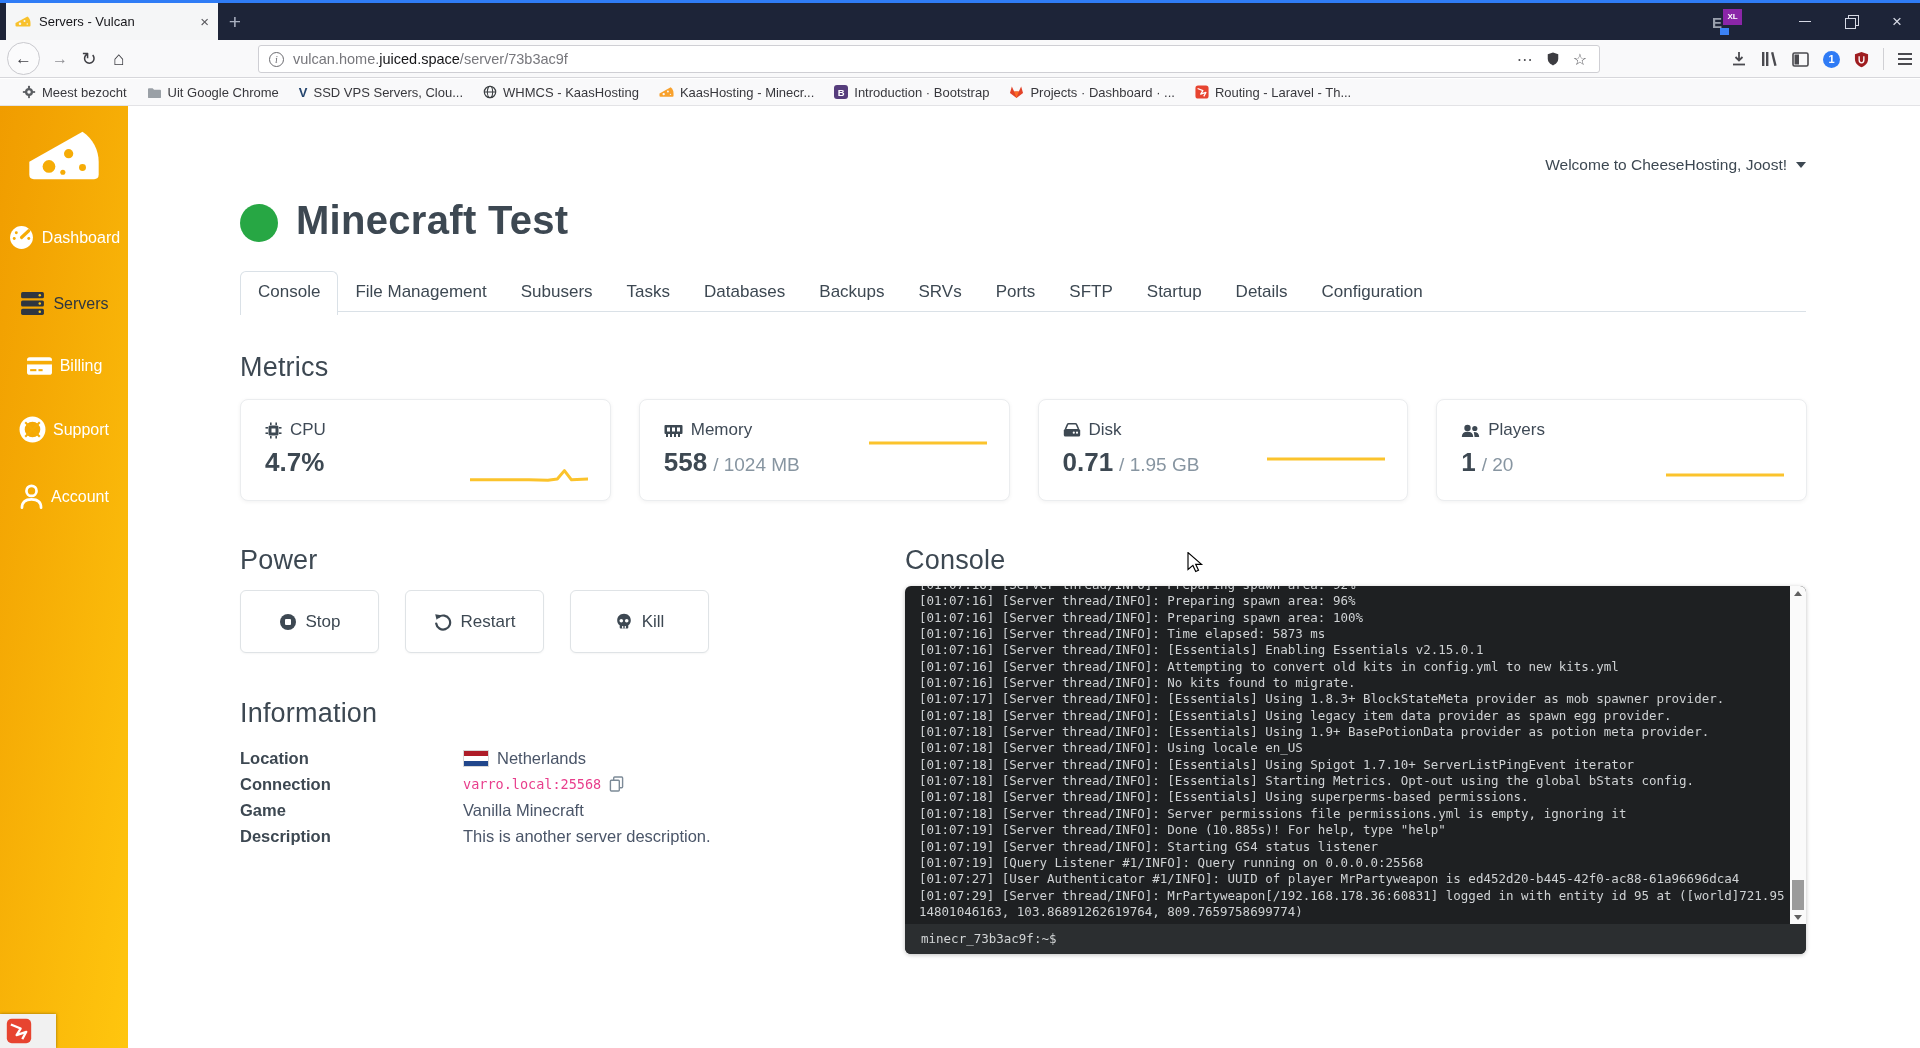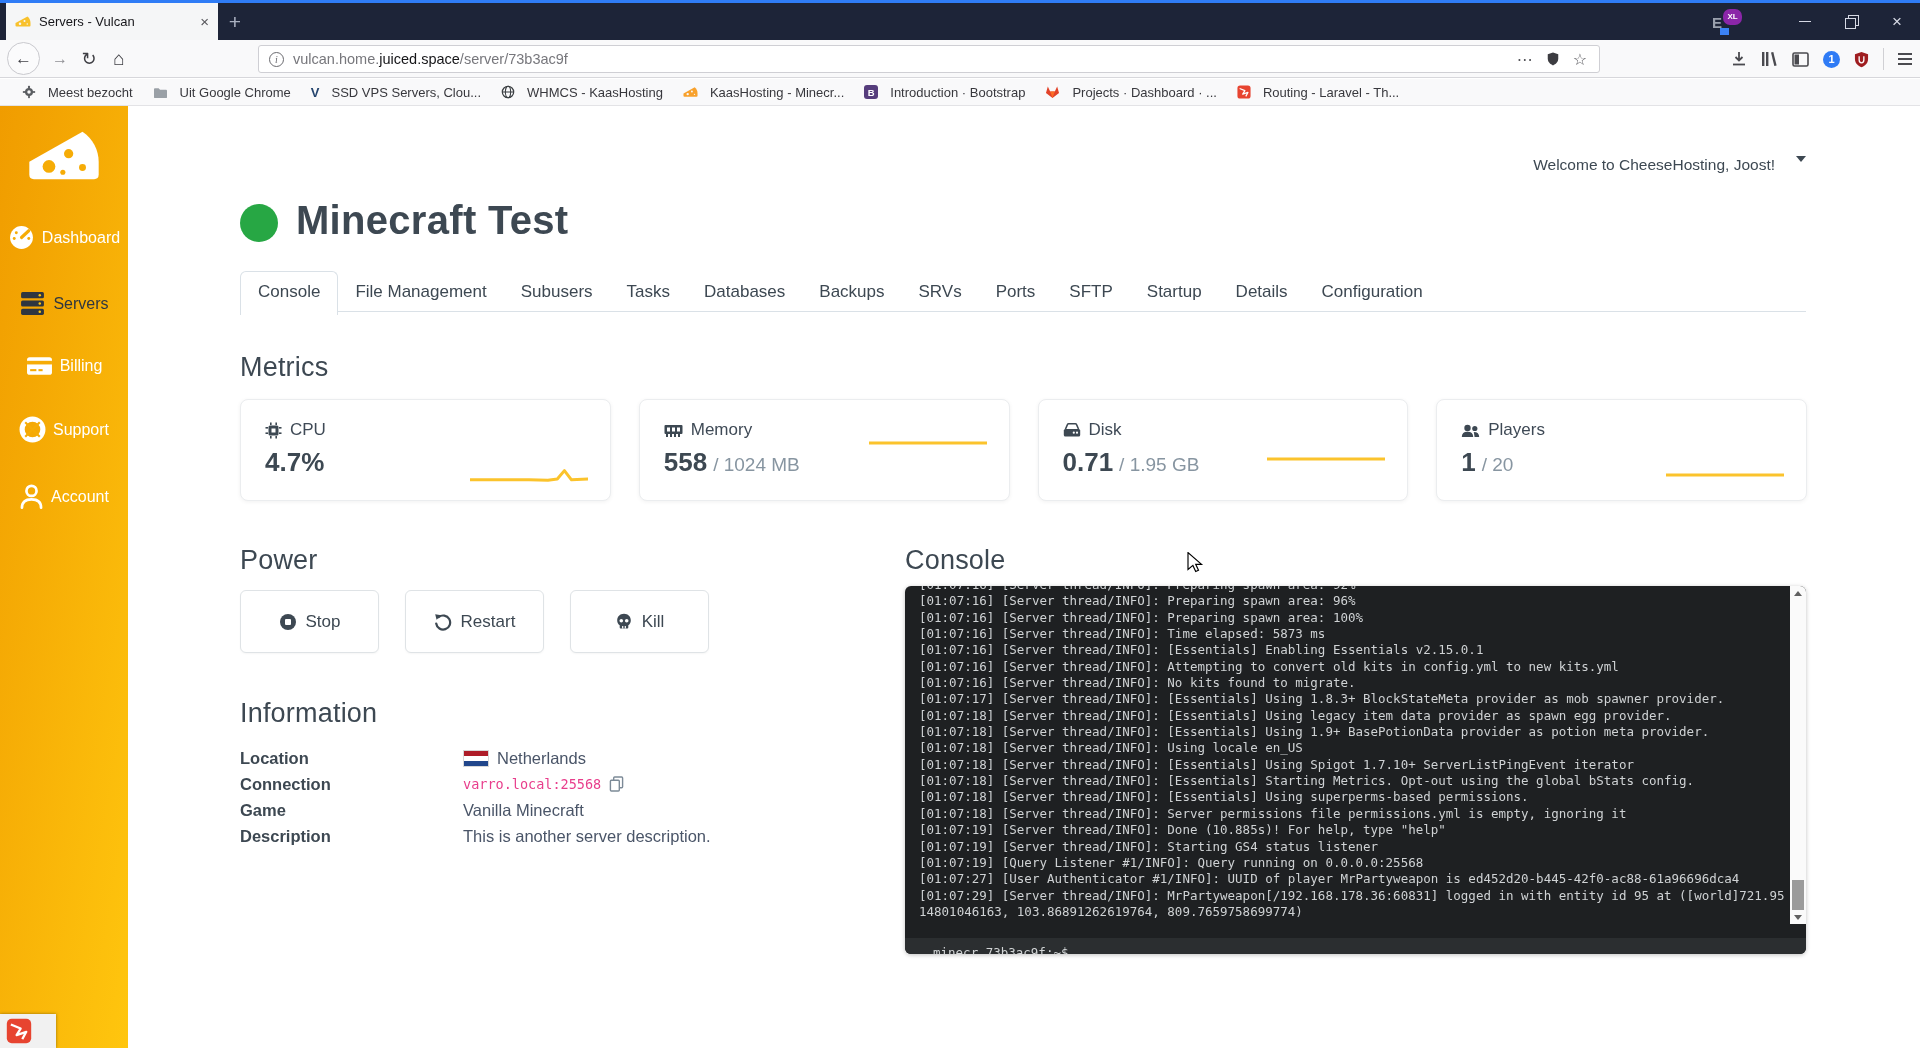--- a/index.html
+++ b/index.html
@@ -9,21 +9,21 @@
 
   
   .accent-line { position:absolute; top:0; left:0; right:0; height:3px; background:#2f7cf6; }
   .titlebar { position:absolute; top:3px; left:0; right:0; height:37px; background:#1d2438; display:flex; align-items:stretch; }
   .btab { position:relative; margin-left:6px; width:212px; background:#f5f6f7; display:flex; align-items:center; padding:0 9px; gap:8px; }
   .btab-title { flex:1; font-size:13px; color:#16161a; white-space:nowrap; overflow:hidden; }
   .btab-close { font-size:15px; color:#57575c; cursor:default; }
   .newtab { width:34px; display:flex; align-items:center; justify-content:center; color:#aab0c0; font-size:21px; font-weight:300; }
   .ext-icon { position:absolute; left:1712px; top:6px; width:30px; height:26px; }
   .ext-e { position:absolute; left:0; top:5px; font-size:15px; font-weight:700; color:#9aa0ad; }
-  .ext-xl { position:absolute; right:0; top:0; width:19px; height:16px; background:#8b26a8; color:#fff; font-size:8px; font-weight:700; text-align:center; line-height:16px;border-radius:7px; }
+  .ext-xl { position:absolute; right:0; top:0; width:19px; height:16px; background:#8b26a8; color:#fff; font-size:8px; font-weight:700; text-align:center; line-height:16px; }
   .ext-blue { position:absolute; left:8px; bottom:0; width:9px; height:7px; background:#3b82f6; }
   .winbtns { position:absolute; right:0; top:0; height:37px; display:flex; }
   .winbtn { width:46px; display:flex; align-items:center; justify-content:center; color:#d6d9e4; }
   .min-glyph { width:12px; height:1.5px; background:#d6d9e4; }
   .restore-glyph { position:relative; width:10px; height:10px; }
   .restore-glyph::before { content:""; position:absolute; left:2px; top:-2px; width:9px; height:9px; border:1.2px solid #d6d9e4; }
   .restore-glyph::after { content:""; position:absolute; left:-1px; top:1px; width:9px; height:9px; border:1.2px solid #d6d9e4; background:#1d2438; }
   .close-glyph { font-size:17px; line-height:17px; }
 
   .navbar { position:absolute; top:40px; left:0; right:0; height:38px; background:#f9f9fa; border-bottom:1px solid #d7d7db; }
@@ -34,32 +34,32 @@
   .url-prefix,.url-path { color:#77777c; }
   .url-domain { color:#151518; }
   .url-actions { margin-left:auto; display:flex; align-items:center; gap:13px; padding-right:12px; color:#56565b; }
   .toolbar-right { position:absolute; right:8px; top:0; height:38px; display:flex; align-items:center; gap:14px; }
   .tb-sep { width:1px; height:22px; background:#d0d0d4; }
   .hamburger { display:flex; flex-direction:column; gap:3px; }
   .hamburger span { width:14px; height:1.8px; background:#4a4a4f; }
   .op-circle { width:17px; height:17px; border-radius:50%; background:#2f7bf5; color:#fff; font-size:11px; font-weight:700; display:flex; align-items:center; justify-content:center; }
 
   .bookmarksbar { position:absolute; top:79px; left:0; right:0; height:27px; background:#f9f9fa; border-bottom:1px solid #e3e3e6; display:flex; align-items:center; padding-left:14px; gap:4px; }
-  .bm { display:flex; align-items:center; gap:12px; padding:3px 8px; border-radius:3px; font-size:13px; color:#38383d; white-space:nowrap; }
+  .bm { display:flex; align-items:center; gap:6px; padding:3px 8px; border-radius:3px; font-size:13px; color:#38383d; white-space:nowrap; }
   .bm-letter { font-weight:700; font-size:13px; }
   .bm-badge { width:14px; height:14px; border-radius:3px; color:#fff; font-size:9.5px; font-weight:700; display:flex; align-items:center; justify-content:center; }
 
   
   .sidebar { position:absolute; top:106px; left:0; width:128px; bottom:0; background:linear-gradient(100deg,#f09c00,#ffc60e); display:flex; flex-direction:column; align-items:center; }
   .side-logo { margin-top:22px; }
   .side-item { margin-top:40px; display:flex; flex-direction:row; align-items:center; gap:7px; color:#fff; font-size:16px; font-weight:500; }
   .side-item.active { color:#2f3640; }
 
   
-  .welcome { position:absolute; top:156px; right:114px; font-size:15.5px; color:#3d4852; display:flex; align-items:flex-start; gap:21px; }
+  .welcome { position:absolute; top:156px; right:114px; font-size:15.5px; color:#3d4852; display:flex; align-items:center; gap:9px; }
   .caret-down { width:0; height:0; border-left:5px solid transparent; border-right:5px solid transparent; border-top:6px solid #3d4852; }
   .status-dot { position:absolute; left:240px; top:204px; width:38px; height:38px; border-radius:50%; background:#27a744; }
   .server-title { position:absolute; left:296px; top:198px; font-size:40px; font-weight:600; color:#3d4852; letter-spacing:.3px; }
 
   .tabnav { position:absolute; left:240px; top:271px; width:1566px; display:flex; border-bottom:1px solid #dae1e7; align-items:flex-end; }
   .ptab { padding:10px 17px 9px; font-size:17px; color:#3d4852; white-space:nowrap; }
   .ptab.active { background:#fff; border:1px solid #dae1e7; border-bottom:none; border-radius:6px 6px 0 0; margin-bottom:-4px; padding-bottom:13px; }
 
   .section-title { position:absolute; font-size:27px; font-weight:500; color:#3d4852; letter-spacing:.2px; }
 
@@ -88,21 +88,21 @@
   .nl-flag div { flex:1; }
 
   .terminal { position:absolute; left:905px; top:586px; width:901px; height:368px; background:#1e2022; border-radius:6px; overflow:hidden; box-shadow:0 1px 4px rgba(0,0,0,.25); }
   .log-area { position:absolute; top:0; left:0; right:16px; height:408px; overflow:hidden; padding-left:14px; }
   .log-inner { margin-top:-9px; width:871px; font-family:"DejaVu Sans Mono",monospace; font-size:12.5px; line-height:16.35px; color:#cfd2d4; white-space:pre-wrap; word-break:break-all; }
   .term-scrollbar { position:absolute; top:0; right:0; width:16px; height:338px; background:#fafafa; }
   .sb-arrow { position:absolute; left:0; width:16px; height:14px; display:flex; align-items:center; justify-content:center; }
   .sb-tri-up { width:0; height:0; border-left:4px solid transparent; border-right:4px solid transparent; border-bottom:5px solid #606060; }
   .sb-tri-down { width:0; height:0; border-left:4px solid transparent; border-right:4px solid transparent; border-top:5px solid #606060; }
   .sb-thumb { position:absolute; left:2px; width:12px; top:294px; height:30px; background:#9b9b9b; }
-  .term-prompt { position:absolute; left:0; right:0; bottom:0; height:16px; background:#2b2e30; font-family:"DejaVu Sans Mono",monospace; font-size:12.5px; color:#d2d5d6; line-height:30px; padding-left:28px; }
+  .term-prompt { position:absolute; left:0; right:0; bottom:0; height:30px; background:#2b2e30; font-family:"DejaVu Sans Mono",monospace; font-size:12.5px; color:#d2d5d6; line-height:30px; padding-left:16px; }
 
   .corner-popup { position:absolute; left:0; top:1014px; width:56px; height:34px; background:#f1f1f1; box-shadow:0 0 3px rgba(0,0,0,.4); display:flex; align-items:center; padding-left:6px; }
 
   .cursor { position:absolute; left:1185px; top:552px; pointer-events:none; }
 </style>
 </head>
 <body>
 
 <div id="screen">
 

